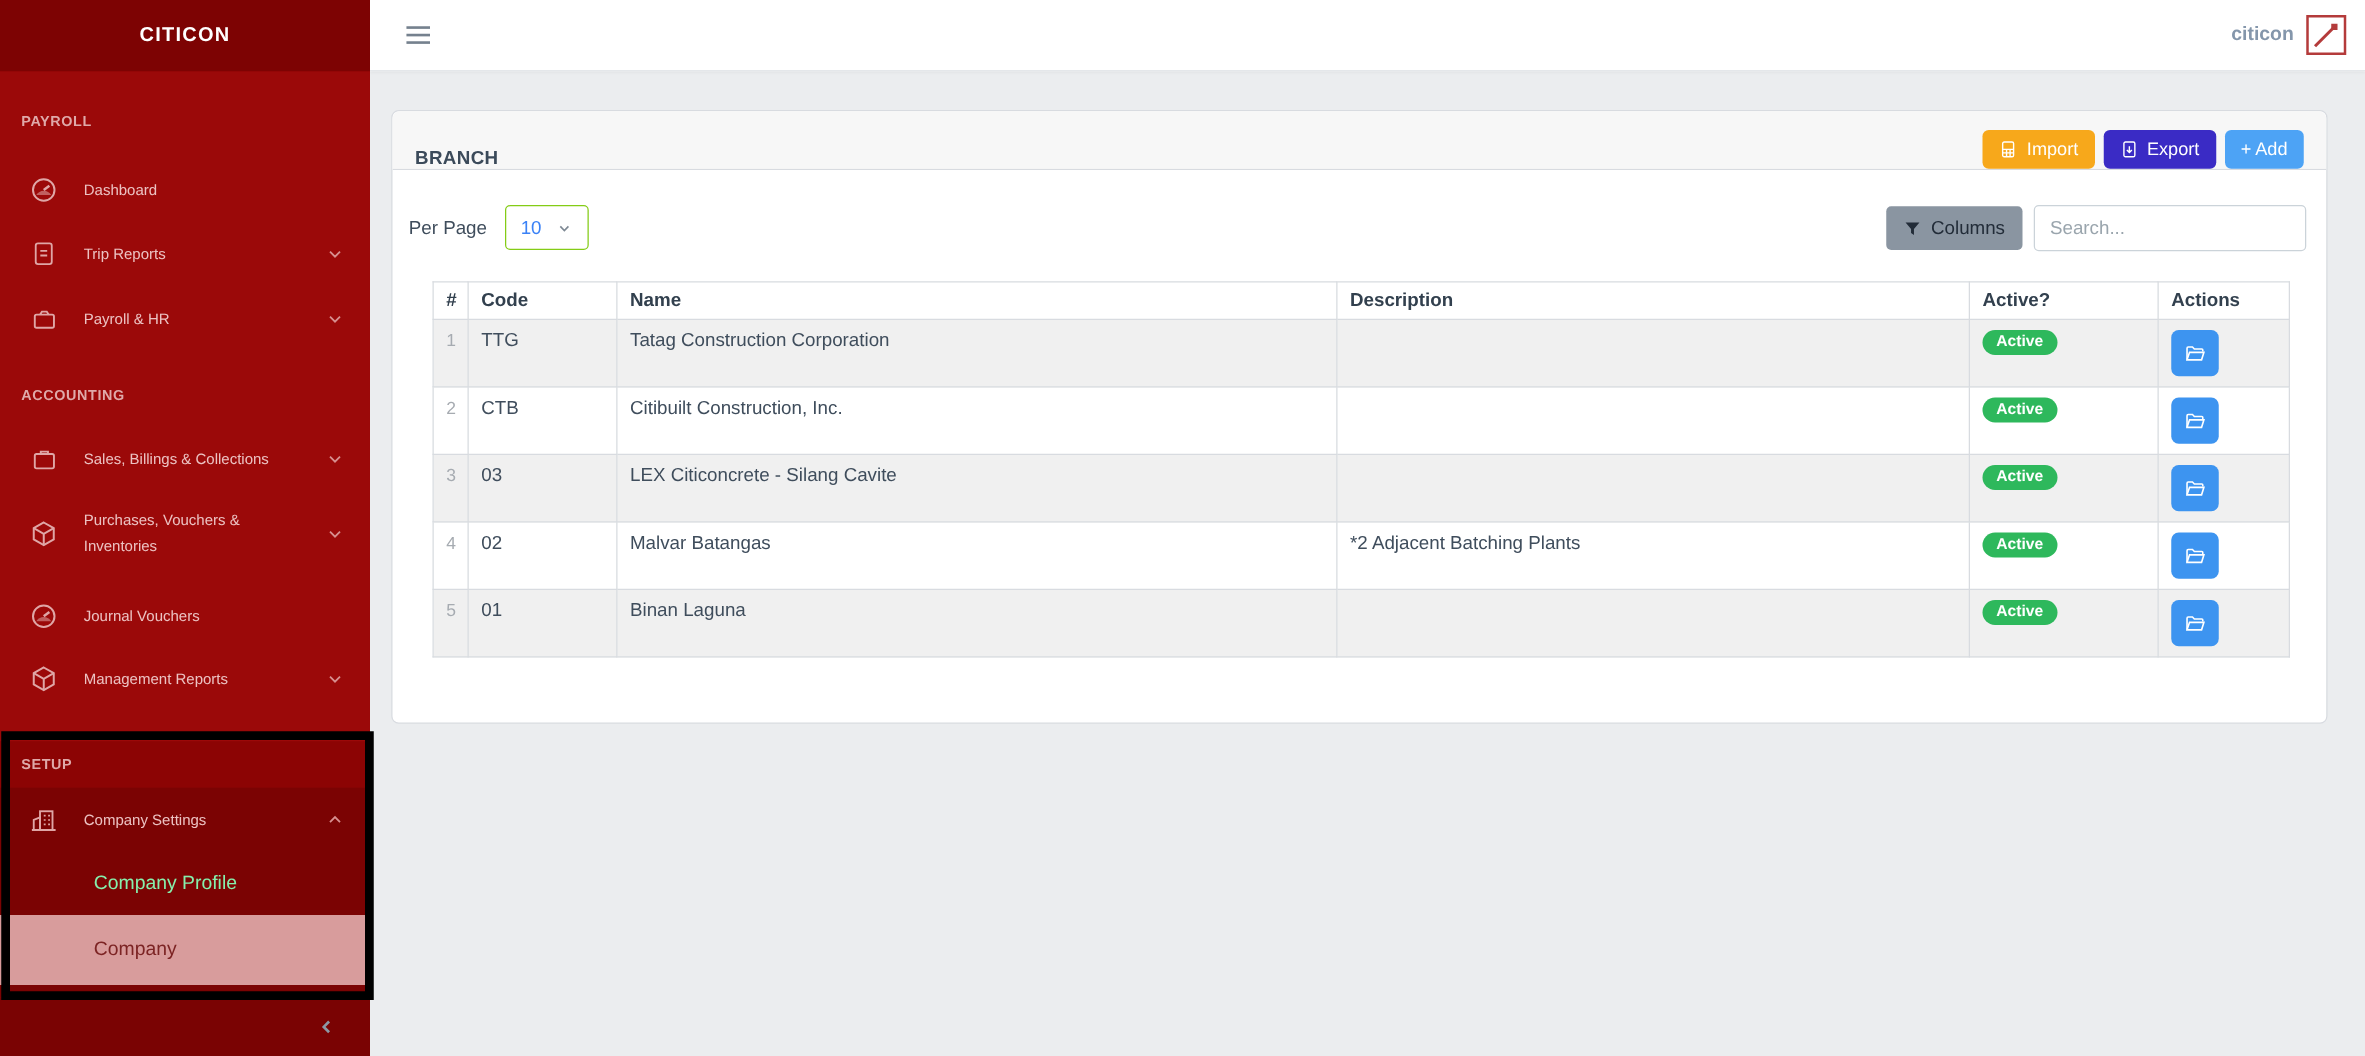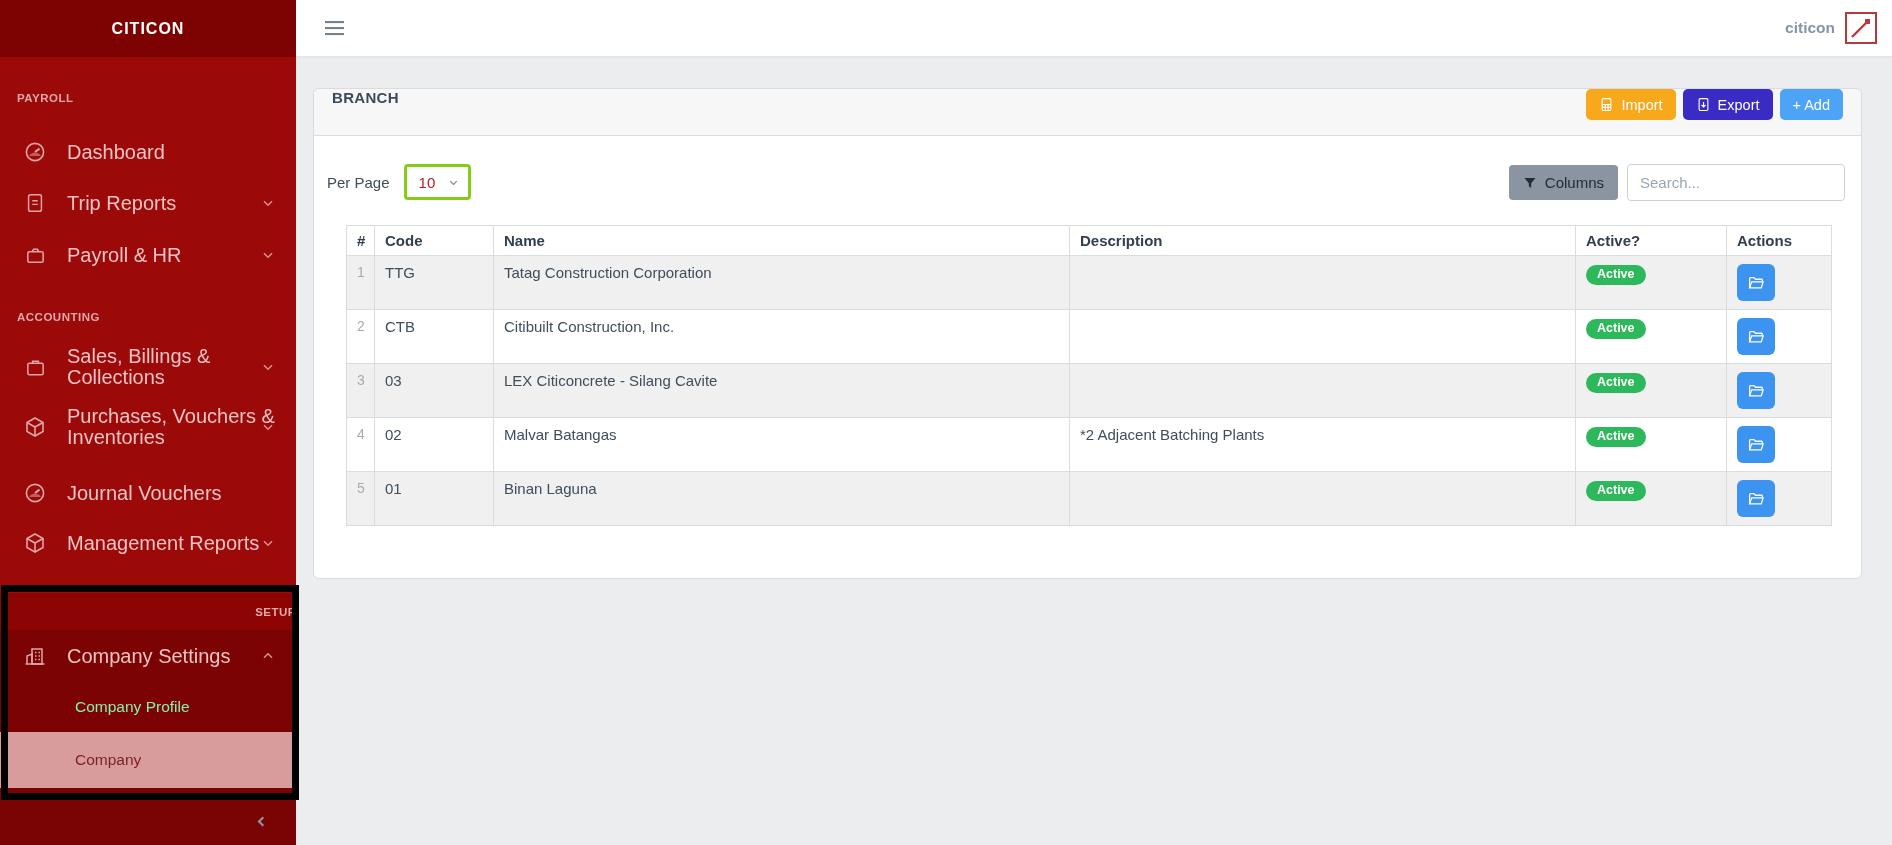--- a/index.html
+++ b/index.html
@@ -20,30 +20,30 @@
     height:57px; background:#7d0303; color:#ffffff;
     font-weight:bold; font-size:16px; letter-spacing:1px;
     text-align:center; line-height:57px;
   }
   .sb-label {
     position:absolute; left:17px; font-size:11.5px; font-weight:bold;
     letter-spacing:.5px; color:#dfa9a9; line-height:12px;
   }
   .sb-item {
     position:absolute; left:0; width:296px; display:flex; align-items:center;
-    color:#ecc2c2; font-size:20px; cursor:pointer;
+    color:#ecc2c2; font-size:12px; cursor:pointer;
   }
   .sb-item .ico {
     position:absolute; left:22px; width:26px; display:flex; justify-content:center;
     color:#dfa6a6;
   }
   .sb-item .lbl { margin-left:67px; line-height:21px; }
   .sb-item .chev { position:absolute; left:260px; color:#d79090; display:flex; }
   .setup-label-row { position:absolute; top:593px; left:0; width:296px; height:37px; background:#8c0404; }
-  .setup-label-row .sb-label { position:static; display:block; padding:13px 0 0 17px;text-align:right; }
+  .setup-label-row .sb-label { position:static; display:block; padding:13px 0 0 17px; }
   .setup-submenu-bg { position:absolute; top:630px; left:0; width:296px; height:168px; background:#7b0303; }
   .sb-subitem {
     position:absolute; left:0; width:296px; color:#86efac; font-size:15.5px;
     cursor:pointer; padding-left:75px; display:flex; align-items:center;
   }
   .sb-subitem.active { background:#d89c9c; color:#7c2424; }
   .sb-footer {
     position:absolute; top:798px; left:0; width:296px; height:47px; background:#7a0303;
     display:flex; align-items:center; justify-content:flex-end; padding-right:26px;
   }
@@ -68,40 +68,40 @@
     display:flex; align-items:center; justify-content:center; cursor:pointer;
   }
   
   .card {
     margin:31px 30px 0 17px; background:#fff;
     border:1px solid #d8dbe0; border-radius:6px;
   }
   .card-header {
     height:47px; background:#f7f7f7; border-bottom:1px solid #d8dbe0;
     border-radius:6px 6px 0 0;
-    display:flex; align-items:flex-start; padding:0 18px;
+    display:flex; align-items:flex-end; padding:0 18px;
   }
   .card-title { font-size:15px; font-weight:bold; color:#3b4a5a; letter-spacing:.3px; }
   .header-btns { margin-left:auto; display:flex; gap:7px; }
   .btn {
     height:31px; border:none; border-radius:5px; color:#fff; font-size:14.5px;
     font-family:"Liberation Sans",sans-serif;
     display:flex; align-items:center; gap:7px; padding:0 13px; cursor:pointer;
   }
   .btn-import { background:#f7a81b; }
   .btn-export { background:#3a2bc5; }
   .btn-add    { background:#4da3f5; }
   .card-body { padding:15px 16px 52px 13px; }
   
   .controls { display:flex; align-items:flex-start; margin-top:13px; height:37px; }
   .ctrl-label { font-size:15px; color:#3f4d5c; }
   .select {
-    height:36px; background:#fff; border:3px solid #84cc16; border-radius:4px;
+    height:36px; background:#fff; border:1px solid #84cc16; border-radius:4px;
     display:flex; align-items:center; gap:12px; padding:0 12px; cursor:pointer;
-    color:#b91c1c; font-size:15px;
+    color:#3b82f6; font-size:15px;
   }
   .select .chevron { color:#7d8893; display:flex; }
   .grp-left { display:flex; align-items:center; gap:14px; }
   .grp-mid { display:flex; align-items:center; gap:9px; margin-left:345px; }
   .grp-right { display:flex; align-items:center; gap:9px; margin-left:auto; }
   .btn-columns {
     height:35px; background:#8a95a1; border:none; border-radius:4px;
     display:flex; align-items:center; gap:8px; padding:0 14px; cursor:pointer;
     color:#222c38; font-size:15px; font-family:"Liberation Sans",sans-serif;
   }

